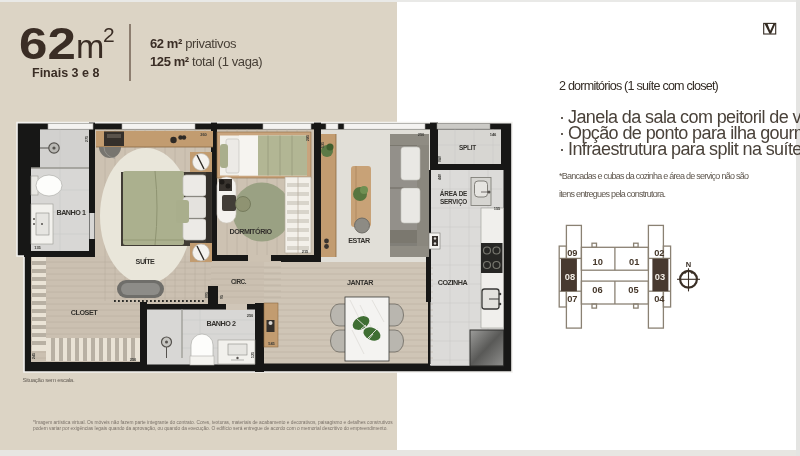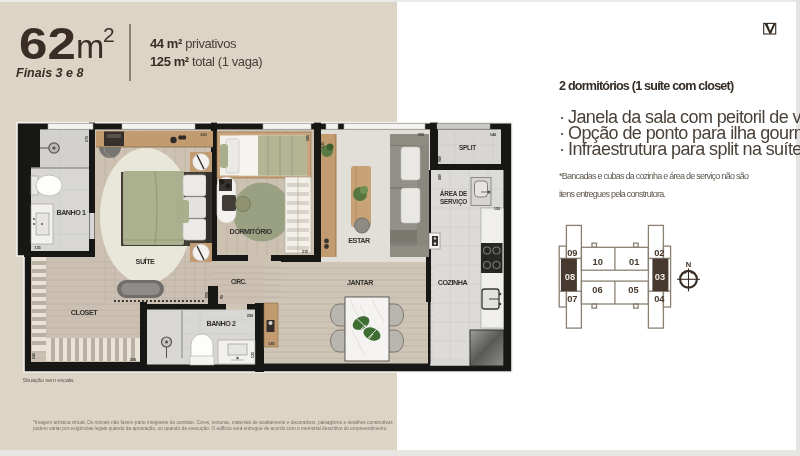--- a/index.html
+++ b/index.html
@@ -7,45 +7,45 @@
        font-family:"Liberation Sans", sans-serif;-webkit-font-smoothing:antialiased;}
   .abs{position:absolute;}
   #beige{left:0;top:2px;width:397px;height:448px;background:#dcd4c5;}
   #topstrip{left:0;top:0;width:800px;height:2px;background:#e9e9e7;}
   #botstrip{left:0;top:450px;width:800px;height:6px;background:#e7e6e2;}
   #rightstrip{left:796px;top:0;width:4px;height:456px;background:#e4e4e2;}
   
   #big62{left:19px;top:21.5px;font-size:44px;font-weight:700;color:#3a2d25;line-height:1;letter-spacing:0px;transform:scaleX(1.16);transform-origin:0 0;}
   #m2{left:76px;top:29px;font-size:34px;font-weight:400;color:#3a2d25;line-height:1;}
   #m2sup{left:103px;top:23.5px;font-size:21px;color:#3a2d25;line-height:1;}
-  #finais{left:16px;top:66px;font-size:12.5px;font-weight:700;color:#3a2d25;font-style:italic;}
+  #finais{left:32px;top:66px;font-size:12.5px;font-weight:700;color:#3a2d25;}
   #vline{left:129px;top:24px;width:2px;height:57px;background:#8d7e70;}
   #priv{left:150px;top:34.5px;font-size:13px;letter-spacing:-0.4px;color:#473f36;line-height:18.6px;}
   #priv b{color:#3a2d25;}
   
-  #rh{left:559px;top:79px;font-size:12.6px;letter-spacing:-0.8px;font-weight:700;color:#342c25;white-space:nowrap;}
+  #rh{left:559px;top:79px;font-size:12.6px;letter-spacing:-0.8px;font-weight:400;color:#342c25;white-space:nowrap;}
   #bullets{left:559px;top:108.8px;font-size:18px;letter-spacing:-0.6px;color:#4a423a;line-height:16.2px;white-space:nowrap;}
   #bullets .d{display:inline-block;width:9px;color:#4a423a;}
   #note{left:559px;top:167.4px;font-size:9px;letter-spacing:-0.75px;color:#5f574e;line-height:18px;white-space:nowrap;}
   #sse{left:22.5px;top:376px;font-size:6.2px;letter-spacing:-0.35px;color:#6a635b;}
   #disc{left:33px;top:419.5px;font-size:4.8px;letter-spacing:0px;color:#7a7168;line-height:6.8px;white-space:nowrap;}
 </style>
 </head>
 <body>
 <div class="abs" id="beige"></div>
 <div class="abs" id="topstrip"></div>
 <div class="abs" id="botstrip"></div>
 <div class="abs" id="rightstrip"></div>
 
 <div class="abs" id="big62">62</div>
 <div class="abs" id="m2">m</div>
 <div class="abs" id="m2sup">2</div>
 <div class="abs" id="finais">Finais 3 e 8</div>
 <div class="abs" id="vline"></div>
-<div class="abs" id="priv"><b>44 m²</b> privativos<br><b>125 m²</b> total (1 vaga)</div>
+<div class="abs" id="priv"><b>62 m²</b> privativos<br><b>125 m²</b> total (1 vaga)</div>
 
 <div class="abs" id="rh">2 dormitórios (1 suíte com closet)</div>
 <div class="abs" id="bullets">
   <span class="d">·</span>Janela da sala com peitoril de vidro<br>
   <span class="d">·</span>Opção de ponto para ilha gourmet<br>
   <span class="d">·</span>Infraestrutura para split na suíte
 </div>
 <div class="abs" id="note">*Bancadas e cubas da cozinha e área de serviço não são<br>itens entregues pela construtora.</div>
 <div class="abs" id="sse">Situação sem escala.</div>
 <div class="abs" id="disc">*Imagem artística virtual. Os móveis não fazem parte integrante do contrato. Cores, texturas, materiais de acabamento e decorativos, paisagismo e detalhes construtivos<br>podem variar por exigências legais quando da aprovação, ou quando da execução. O edifício será entregue de acordo com o memorial descritivo do empreendimento.</div>

